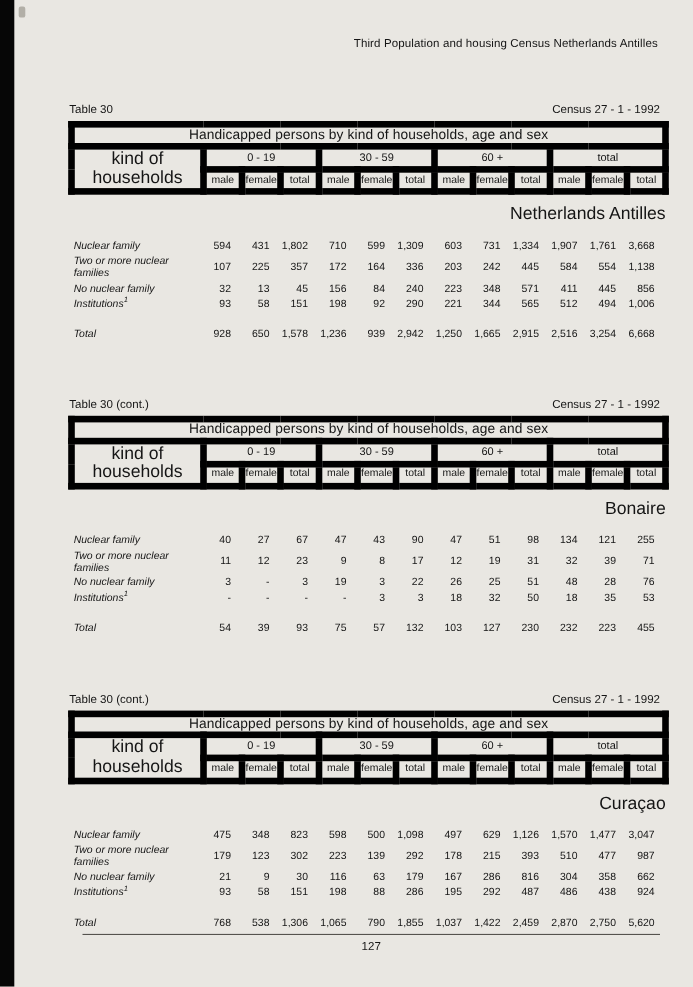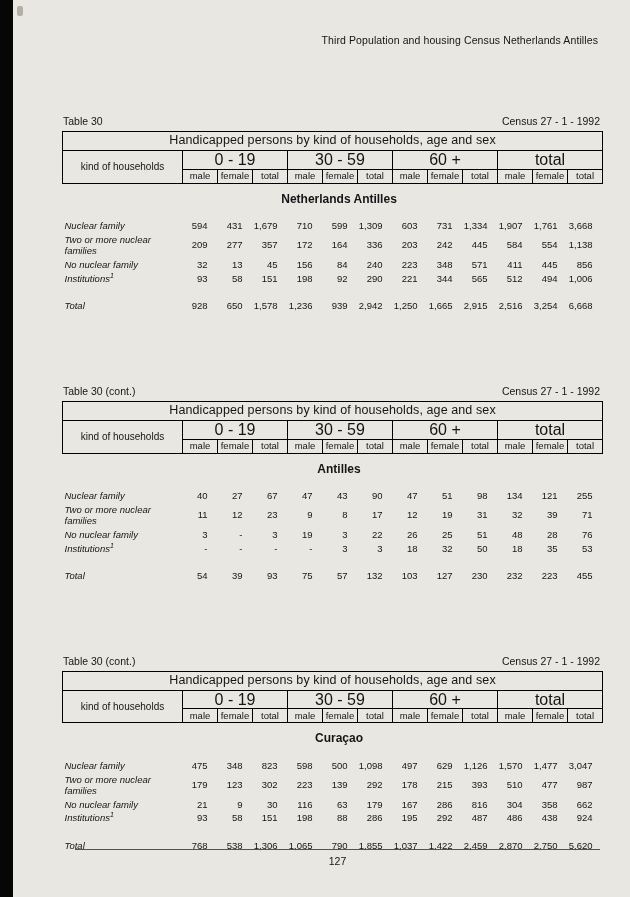--- a/index.html
+++ b/index.html
@@ -23,52 +23,51 @@
     position:absolute; left:13px; top:0; right:0; bottom:0;
     padding:34px 30px 0 49px;
     border-radius:22px;
   }
   .doc-header {
     text-align:right;
     font-size:10.5px;
     letter-spacing:.1px;
     padding-right:2px;
   }
-  .table-block { margin-top:69px; width:540px; }
+  .table-block { margin-top:48px; width:540px; }
   .table-block + .table-block { }
   .table-meta {
     display:flex; justify-content:space-between;
     font-size:10.5px;
     margin-bottom:4px;
     padding:0 2px 0 1px;
   }
   table.census-table {
     width:540px; table-layout:fixed; border-collapse:collapse;
     background:transparent;
   }
   col.c0 { width:120px; }
   col.cn { width:35px; }
   table.census-table thead th {
-    border:1px solid #000000;
+    border:6px solid #000000;
     font-weight:normal;
     padding:0;
     line-height:1.1;
   }
   th.title-cell { font-size:12.5px; height:19px; letter-spacing:.1px; }
-  th.kol-cell   { font-size:10px; }
-  th.grp-cell   { font-size:16px;  height:13px; }
+  th.kol-cell   { font-size:16px; }
+  th.grp-cell   { font-size:10px;  height:13px; }
   th.sub-cell   { font-size:9.5px; height:14px; }
   tbody td { font-size:9.5px; line-height:1.15; border:none; }
   tbody td.lbl { text-align:left; padding:1.5px 0 1.5px 2px;font-style:italic; }
   tbody td.num { text-align:right; padding:1.5px 10px 1.5px 0; }
   tbody tr.region-row td {
-    font-size:12px;
+    font-size:16px;
     padding:9px 0 13px 13px;
-    text-align:center;
-    font-weight:bold;
+    text-align:right;
   }
   tbody tr.total-row td { padding-top:15px; padding-bottom:4px; }
   sup { font-size:7px; vertical-align:super; line-height:0; }
   .footnote { margin-top:68px; width:540px; }
   .footnote-rule { width:187px; border-top:1px solid #2a2a2a; }
   .footnote-text { font-size:9.5px; padding:3px 0 0 1px; }
   .page-footer {
     position:absolute; left:62px; right:30px; bottom:30px;
   }
   .footer-rule { border-top:1px solid #55534e; }
@@ -121,35 +120,35 @@
         </tr>
       </thead>
       <tbody>
           <tr class="region-row">
             <td colspan="13">Netherlands Antilles</td>
           </tr>
           <tr class="data-row">
             <td class="lbl">Nuclear family</td>
             <td class="num">594</td>
             <td class="num">431</td>
-            <td class="num">1,679</td>
+            <td class="num">1,802</td>
             <td class="num">710</td>
             <td class="num">599</td>
             <td class="num">1,309</td>
             <td class="num">603</td>
             <td class="num">731</td>
             <td class="num">1,334</td>
             <td class="num">1,907</td>
             <td class="num">1,761</td>
             <td class="num">3,668</td>
           </tr>
           <tr class="data-row">
             <td class="lbl">Two or more nuclear families</td>
-            <td class="num">209</td>
-            <td class="num">277</td>
+            <td class="num">107</td>
+            <td class="num">225</td>
             <td class="num">357</td>
             <td class="num">172</td>
             <td class="num">164</td>
             <td class="num">336</td>
             <td class="num">203</td>
             <td class="num">242</td>
             <td class="num">445</td>
             <td class="num">584</td>
             <td class="num">554</td>
             <td class="num">1,138</td>
@@ -234,21 +233,21 @@
           <th class="sub-cell">male</th>
           <th class="sub-cell">female</th>
           <th class="sub-cell">total</th>
           <th class="sub-cell">male</th>
           <th class="sub-cell">female</th>
           <th class="sub-cell">total</th>
         </tr>
       </thead>
       <tbody>
           <tr class="region-row">
-            <td colspan="13">Antilles</td>
+            <td colspan="13">Bonaire</td>
           </tr>
           <tr class="data-row">
             <td class="lbl">Nuclear family</td>
             <td class="num">40</td>
             <td class="num">27</td>
             <td class="num">67</td>
             <td class="num">47</td>
             <td class="num">43</td>
             <td class="num">90</td>
             <td class="num">47</td>

